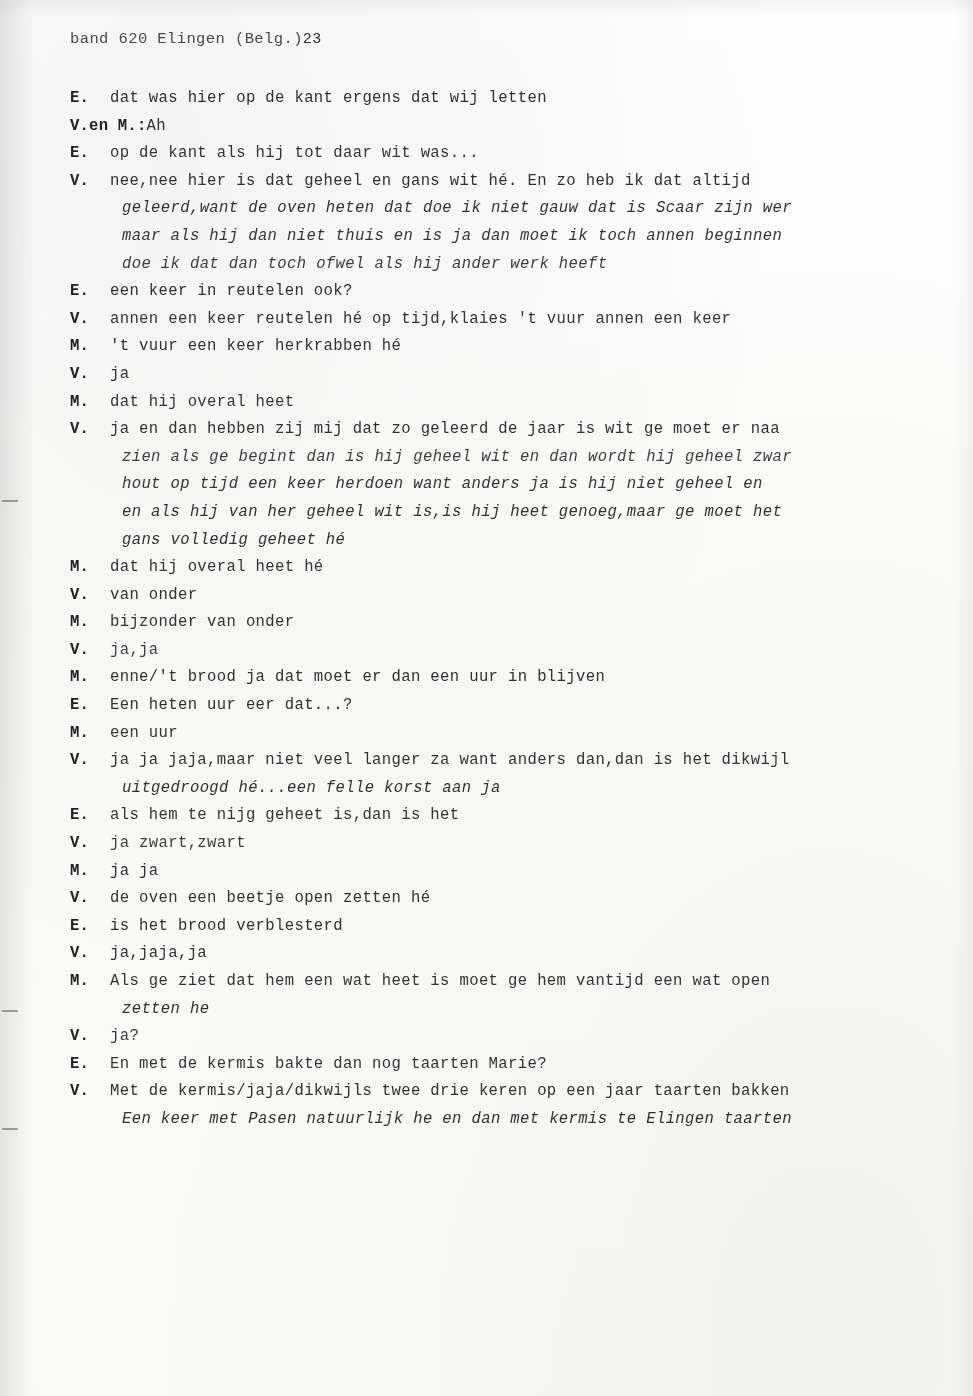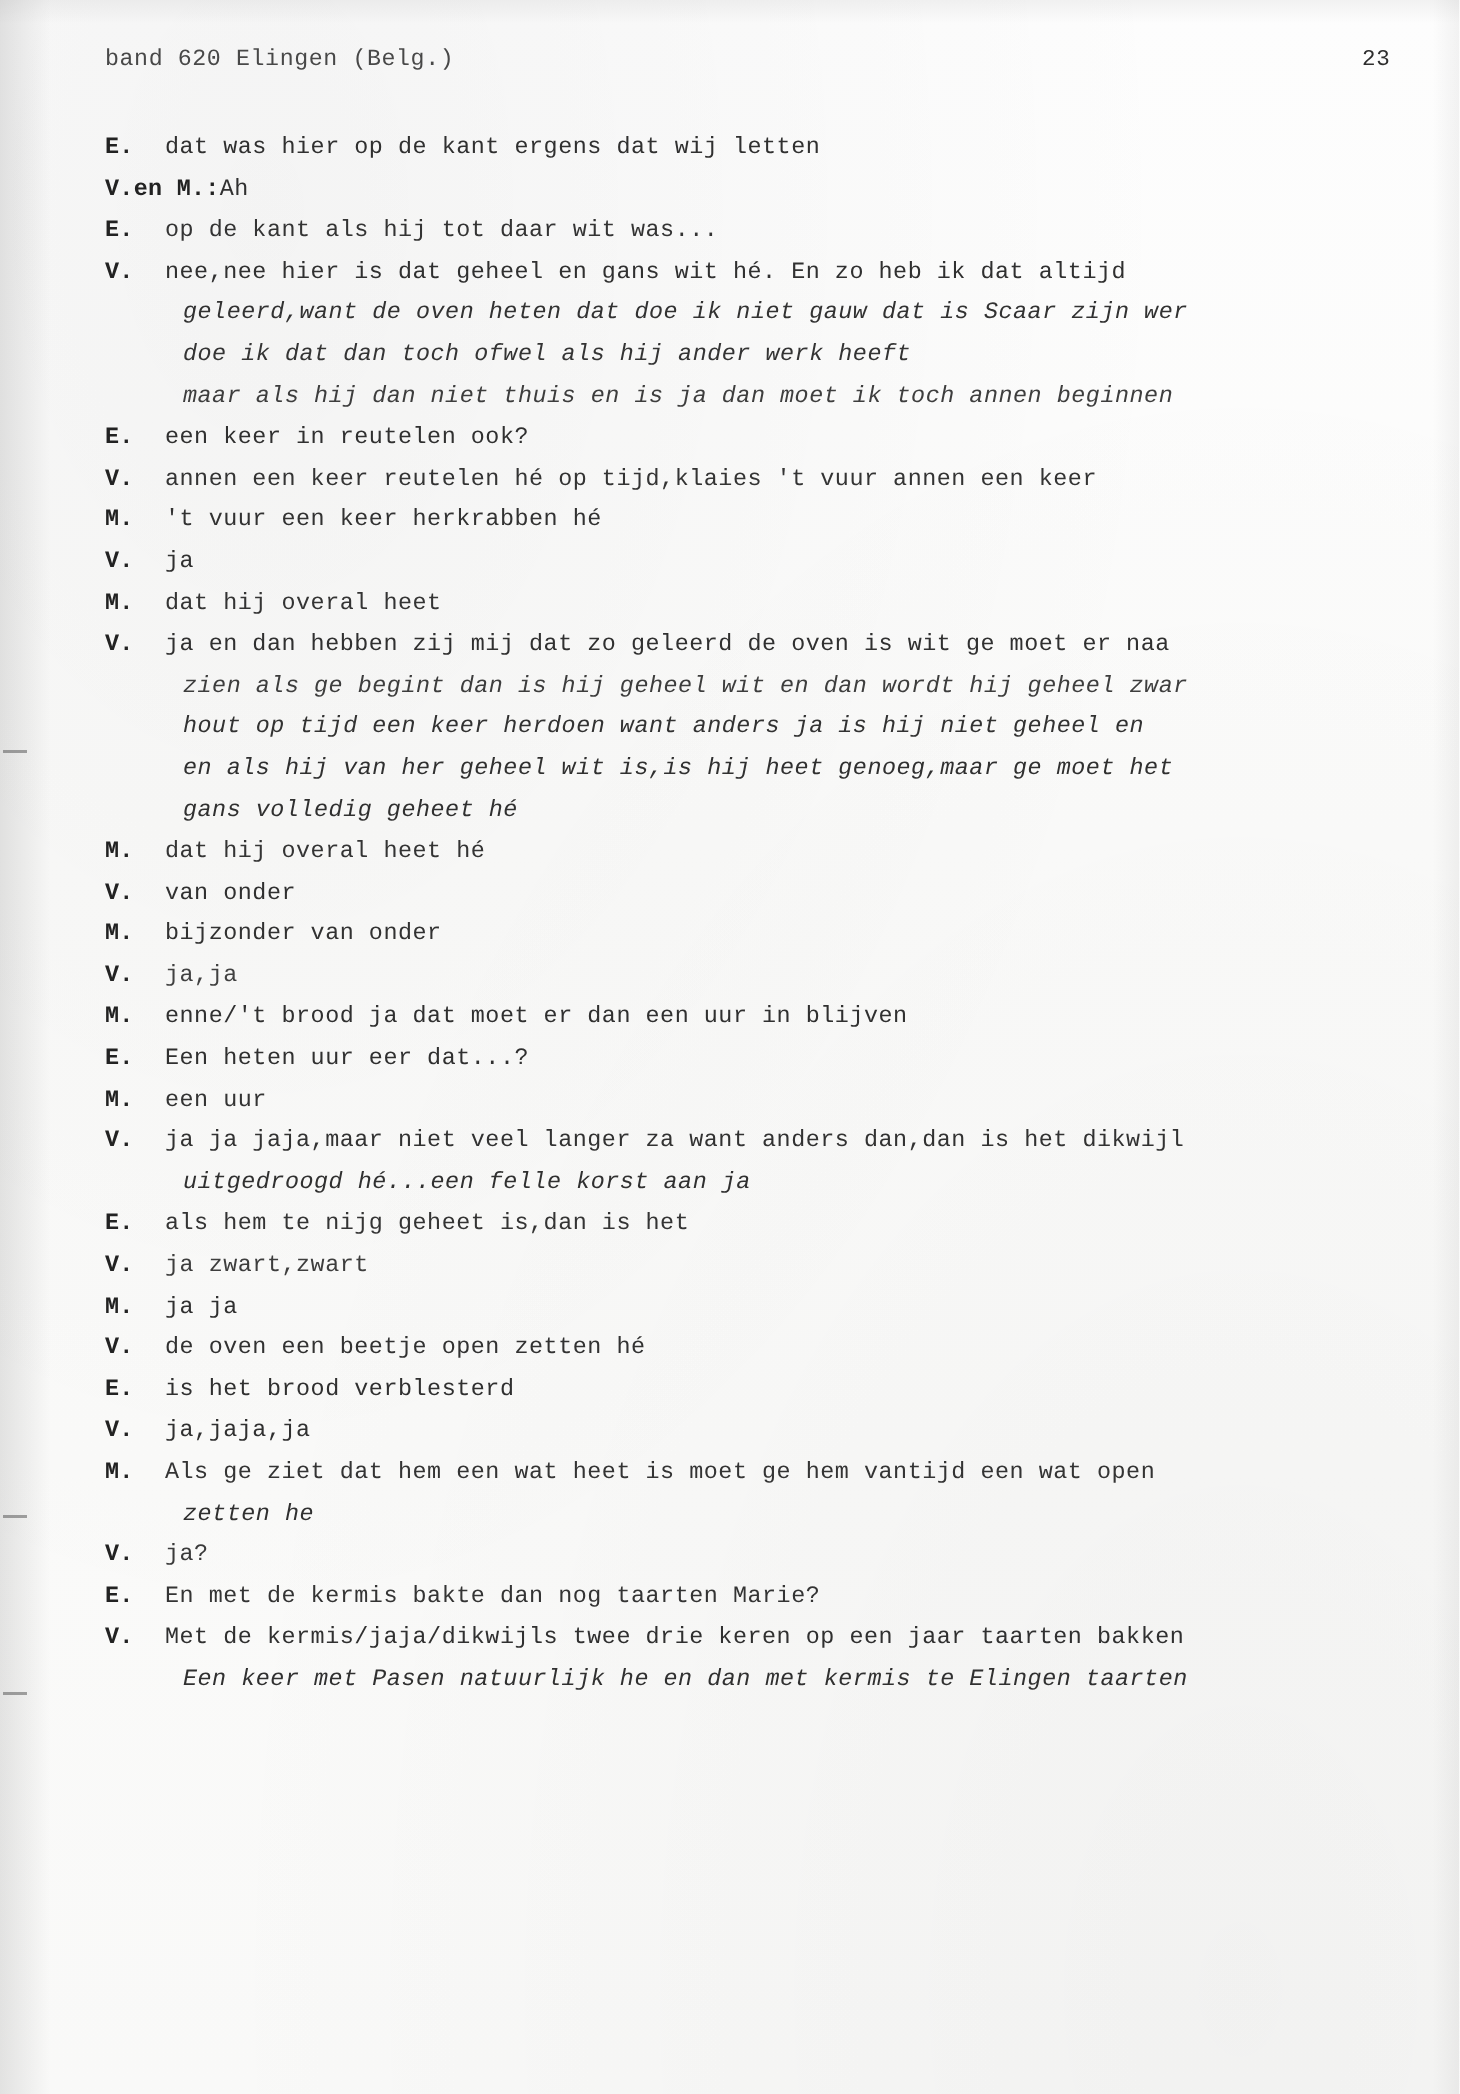--- a/index.html
+++ b/index.html
@@ -53,21 +53,21 @@
     background: rgba(60,60,60,0.45);
   }
 
   .header {
     position: absolute;
     top: 30px;
     left: 70px;
     right: 40px;
     display: flex;
     align-items: baseline;
-    justify-content: space-between;
+    justify-content: flex-start;
   }
   .header-left {
     font-size: 15.5px;
     letter-spacing: 0.4px;
     color: #3a3a3a;
     opacity: 0.92;
   }
   .header-right {
     font-size: 15px;
     color: #2e2e2e;
@@ -132,28 +132,28 @@
     <div class="header-left">band 620 Elingen (Belg.)</div>
     <div class="header-right">23</div>
   </div>
 
   <div class="content">
       <div class="line"><span class="spk">E.</span><span class="txt">dat was hier op de kant ergens dat wij letten</span></div>
       <div class="line"><span class="spk">V.en M.:</span><span class="txt">Ah</span></div>
       <div class="line"><span class="spk">E.</span><span class="txt">op de kant als hij tot daar wit was...</span></div>
       <div class="line"><span class="spk">V.</span><span class="txt">nee,nee hier is dat geheel en gans wit hé. En zo heb ik dat altijd</span></div>
       <div class="line cont"><span class="spk"></span><span class="txt">geleerd,want de oven heten dat doe ik niet gauw dat is Scaar zijn wer</span></div>
+      <div class="line cont"><span class="spk"></span><span class="txt">maar als hij dan niet thuis en is ja dan moet ik toch annen beginnen</span></div>
       <div class="line cont"><span class="spk"></span><span class="txt">doe ik dat dan toch ofwel als hij ander werk heeft</span></div>
-      <div class="line cont"><span class="spk"></span><span class="txt">maar als hij dan niet thuis en is ja dan moet ik toch annen beginnen</span></div>
       <div class="line"><span class="spk">E.</span><span class="txt">een keer in reutelen ook?</span></div>
       <div class="line"><span class="spk">V.</span><span class="txt">annen een keer reutelen hé op tijd,klaies 't vuur annen een keer</span></div>
       <div class="line"><span class="spk">M.</span><span class="txt">'t vuur een keer herkrabben hé</span></div>
       <div class="line"><span class="spk">V.</span><span class="txt">ja</span></div>
       <div class="line"><span class="spk">M.</span><span class="txt">dat hij overal heet</span></div>
-      <div class="line"><span class="spk">V.</span><span class="txt">ja en dan hebben zij mij dat zo geleerd de oven is wit ge moet er naa</span></div>
+      <div class="line"><span class="spk">V.</span><span class="txt">ja en dan hebben zij mij dat zo geleerd de jaar is wit ge moet er naa</span></div>
       <div class="line cont"><span class="spk"></span><span class="txt">zien als ge begint dan is hij geheel wit en dan wordt hij geheel zwar</span></div>
       <div class="line cont"><span class="spk"></span><span class="txt">hout op tijd een keer herdoen want anders ja is hij niet geheel en</span></div>
       <div class="line cont"><span class="spk"></span><span class="txt">en als hij van her geheel wit is,is hij heet genoeg,maar ge moet het</span></div>
       <div class="line cont"><span class="spk"></span><span class="txt">gans volledig geheet hé</span></div>
       <div class="line"><span class="spk">M.</span><span class="txt">dat hij overal heet hé</span></div>
       <div class="line"><span class="spk">V.</span><span class="txt">van onder</span></div>
       <div class="line"><span class="spk">M.</span><span class="txt">bijzonder van onder</span></div>
       <div class="line"><span class="spk">V.</span><span class="txt">ja,ja</span></div>
       <div class="line"><span class="spk">M.</span><span class="txt">enne/'t brood ja dat moet er dan een uur in blijven</span></div>
       <div class="line"><span class="spk">E.</span><span class="txt">Een heten uur eer dat...?</span></div>

